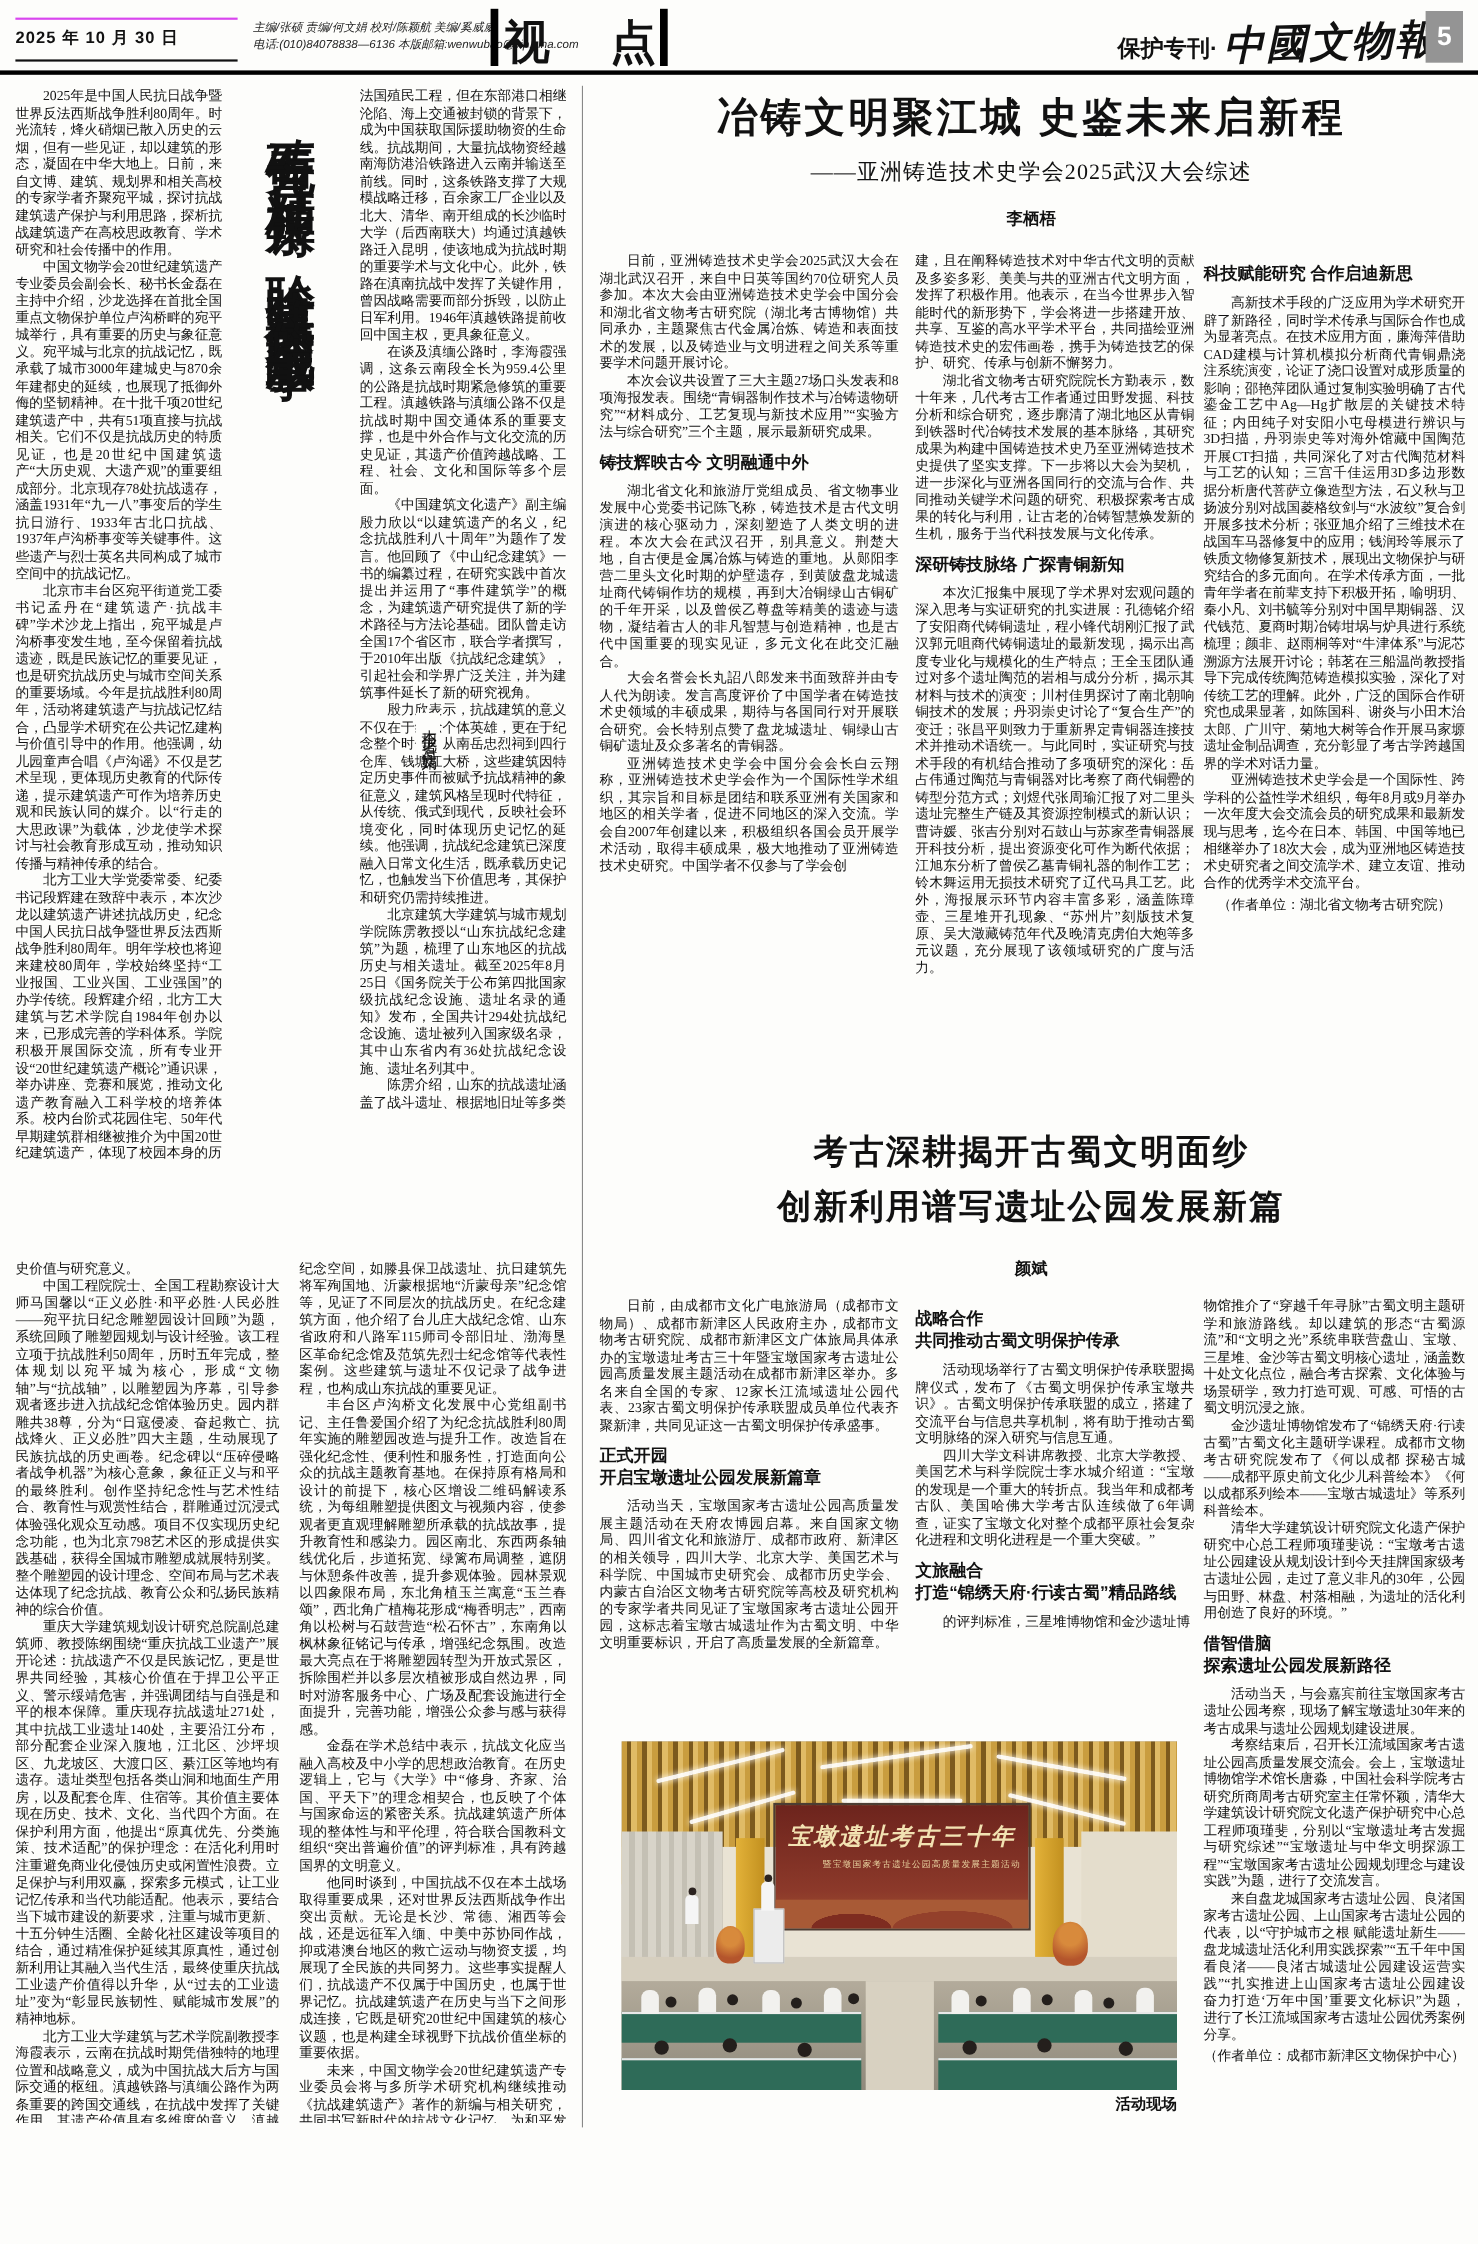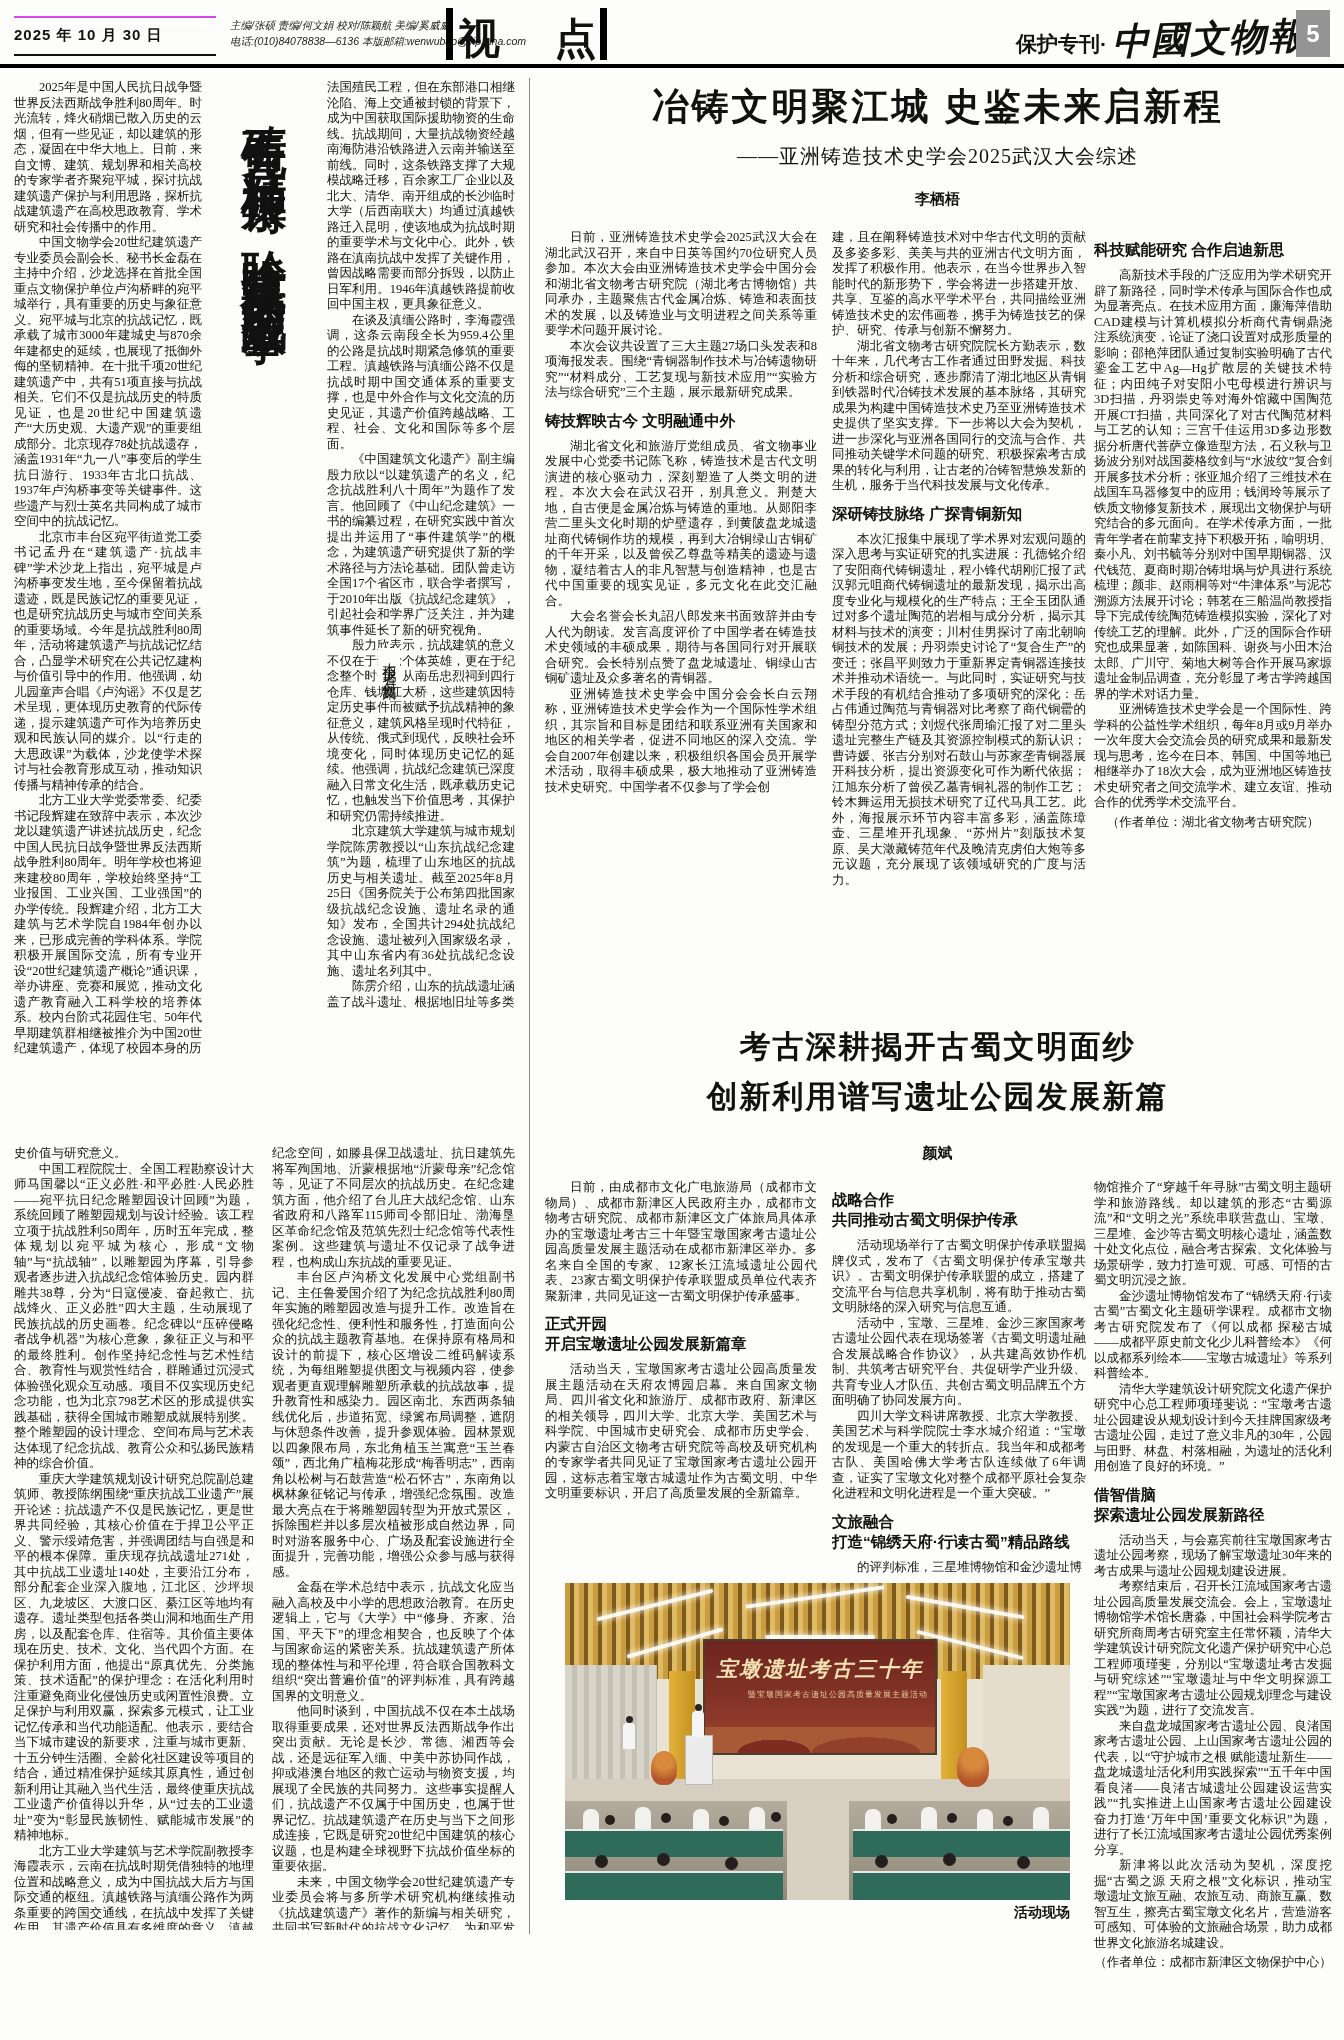--- a/index.html
+++ b/index.html
@@ -150,34 +150,32 @@
 </div>
 <div class="abs a2-author">颜斌</div>
 <div class="col" style="left:545px;top:1180px;width:272px;height:398px;">
     <p class="para">日前，由成都市文化广电旅游局（成都市文物局）、成都市新津区人民政府主办，成都市文物考古研究院、成都市新津区文广体旅局具体承办的宝墩遗址考古三十年暨宝墩国家考古遗址公园高质量发展主题活动在成都市新津区举办。多名来自全国的专家、12家长江流域遗址公园代表、23家古蜀文明保护传承联盟成员单位代表齐聚新津，共同见证这一古蜀文明保护传承盛事。</p>
     <h3 class="sec">正式开园<br>开启宝墩遗址公园发展新篇章</h3>
     <p class="para">活动当天，宝墩国家考古遗址公园高质量发展主题活动在天府农博园启幕。来自国家文物局、四川省文化和旅游厅、成都市政府、新津区的相关领导，四川大学、北京大学、美国艺术与科学院、中国城市史研究会、成都市历史学会、内蒙古自治区文物考古研究院等高校及研究机构的专家学者共同见证了宝墩国家考古遗址公园开园，这标志着宝墩古城遗址作为古蜀文明、中华文明重要标识，开启了高质量发展的全新篇章。</p>
   </div>
 <div class="col" style="left:832px;top:1180px;width:254px;height:398px;">
     <h3 class="sec">战略合作<br>共同推动古蜀文明保护传承</h3>
     <p class="para">活动现场举行了古蜀文明保护传承联盟揭牌仪式，发布了《古蜀文明保护传承宝墩共识》。古蜀文明保护传承联盟的成立，搭建了交流平台与信息共享机制，将有助于推动古蜀文明脉络的深入研究与信息互通。</p>
-    <p class="para">活动中，宝墩、三星堆、金沙三家国家考古遗址公园代表在现场签署《古蜀文明遗址融合发展战略合作协议》，从共建高效协作机制、共筑考古研究平台、共促研学产业升级、共育专业人才队伍、共创古蜀文明品牌五个方面明确了协同发展方向。</p>
     <p class="para">四川大学文科讲席教授、北京大学教授、美国艺术与科学院院士李水城介绍道：“宝墩的发现是一个重大的转折点。我当年和成都考古队、美国哈佛大学考古队连续做了6年调查，证实了宝墩文化对整个成都平原社会复杂化进程和文明化进程是一个重大突破。”</p>
     <h3 class="sec">文旅融合<br>打造“锦绣天府·行读古蜀”精品路线</h3>
     <p class="para">的评判标准，三星堆博物馆和金沙遗址博</p>
   </div>
 <div class="col" style="left:1094px;top:1180px;width:238px;height:812px;">
     <p class="para cont">物馆推介了“穿越千年寻脉”古蜀文明主题研学和旅游路线。却以建筑的形态“古蜀源流”和“文明之光”系统串联营盘山、宝墩、三星堆、金沙等古蜀文明核心遗址，涵盖数十处文化点位，融合考古探索、文化体验与场景研学，致力打造可观、可感、可悟的古蜀文明沉浸之旅。</p>
     <p class="para">金沙遗址博物馆发布了“锦绣天府·行读古蜀”古蜀文化主题研学课程。成都市文物考古研究院发布了《何以成都 探秘古城——成都平原史前文化少儿科普绘本》《何以成都系列绘本——宝墩古城遗址》等系列科普绘本。</p>
     <p class="para">清华大学建筑设计研究院文化遗产保护研究中心总工程师项瑾斐说：“宝墩考古遗址公园建设从规划设计到今天挂牌国家级考古遗址公园，走过了意义非凡的30年，公园与田野、林盘、村落相融，为遗址的活化利用创造了良好的环境。”</p>
     <h3 class="sec">借智借脑<br>探索遗址公园发展新路径</h3>
     <p class="para">活动当天，与会嘉宾前往宝墩国家考古遗址公园考察，现场了解宝墩遗址30年来的考古成果与遗址公园规划建设进展。</p>
     <p class="para">考察结束后，召开长江流域国家考古遗址公园高质量发展交流会。会上，宝墩遗址博物馆学术馆长唐淼，中国社会科学院考古研究所商周考古研究室主任常怀颖，清华大学建筑设计研究院文化遗产保护研究中心总工程师项瑾斐，分别以“宝墩遗址考古发掘与研究综述”“宝墩遗址与中华文明探源工程”“宝墩国家考古遗址公园规划理念与建设实践”为题，进行了交流发言。</p>
     <p class="para">来自盘龙城国家考古遗址公园、良渚国家考古遗址公园、上山国家考古遗址公园的代表，以“守护城市之根 赋能遗址新生——盘龙城遗址活化利用实践探索”“五千年中国看良渚——良渚古城遗址公园建设运营实践”“扎实推进上山国家考古遗址公园建设 奋力打造‘万年中国’重要文化标识”为题，进行了长江流域国家考古遗址公园优秀案例分享。</p>
-    <p class="para">新津将以此次活动为契机，深度挖掘“古蜀之源 天府之根”文化标识，推动宝墩遗址文旅互融、农旅互动、商旅互赢、数智互生，擦亮古蜀宝墩文化名片，营造游客可感知、可体验的文旅融合场景，助力成都世界文化旅游名城建设。</p>
     <p class="para author-unit">（作者单位：成都市新津区文物保护中心）</p>
   </div>
 
 <div class="abs photo">
   <div class="abs ph-ceiling"></div>
   <div class="ph-light" style="left:30px;top:20px;width:120px;transform:rotate(-14deg);"></div>
   <div class="ph-light" style="left:180px;top:12px;width:140px;transform:rotate(-8deg);"></div>
   <div class="ph-light" style="left:340px;top:22px;width:120px;transform:rotate(10deg);"></div>
   <div class="ph-light" style="left:60px;top:58px;width:100px;transform:rotate(-16deg);"></div>
   <div class="ph-light" style="left:200px;top:52px;width:110px;"></div>

